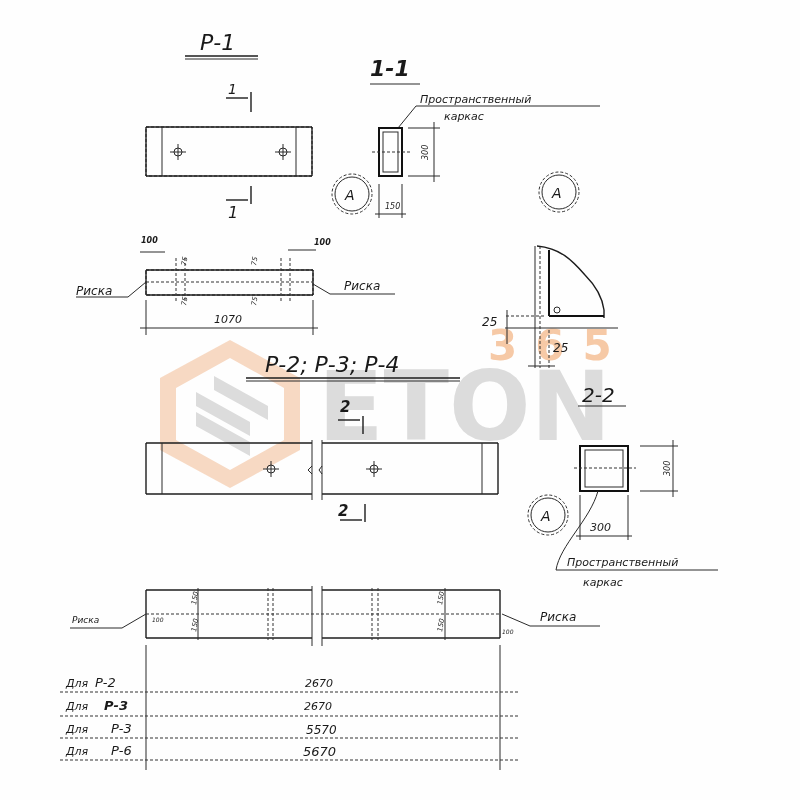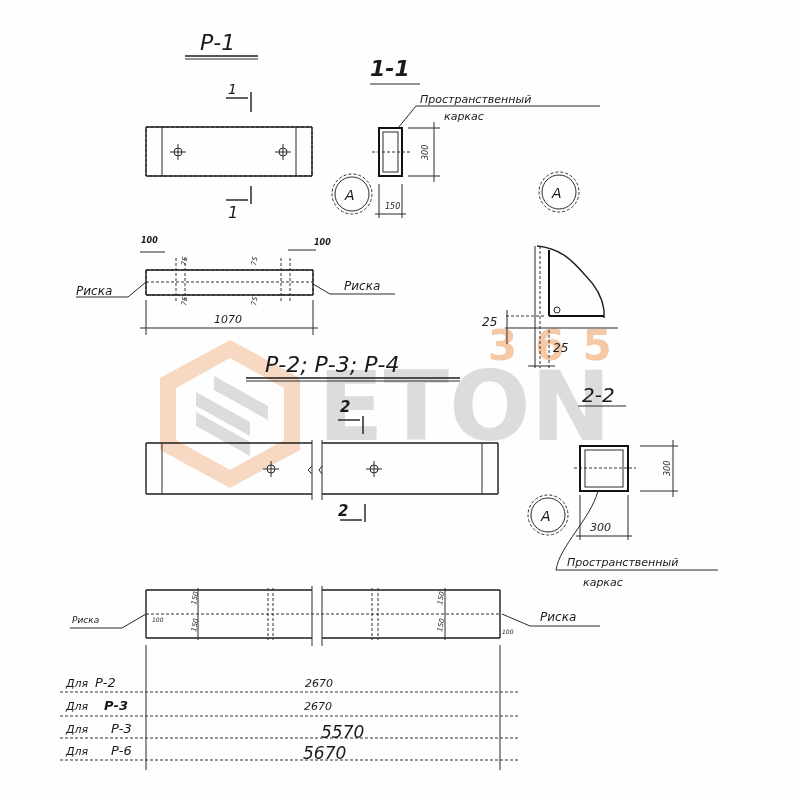--- a/index.html
+++ b/index.html
@@ -221,21 +221,21 @@
       <span class="lbl" style="left:305px;top:678px;font-size:11px;">2670</span>
     </div>
     <div>
       <span class="lbl" style="left:66px;top:701px;font-size:11px;">Для</span>
       <span class="lbl" style="left:104px;top:699px;font-size:13px;font-weight:bold;">Р-3</span>
       <span class="lbl" style="left:304px;top:701px;font-size:11px;">2670</span>
     </div>
     <div>
       <span class="lbl" style="left:66px;top:724px;font-size:11px;">Для</span>
       <span class="lbl" style="left:111px;top:722px;font-size:13px;">Р-3</span>
-      <span class="lbl" style="left:321px;top:724px;font-size:17px;">5570</span>
+      <span class="lbl" style="left:306px;top:724px;font-size:12px;">5570</span>
     </div>
     <div>
       <span class="lbl" style="left:66px;top:746px;font-size:11px;">Для</span>
       <span class="lbl" style="left:111px;top:744px;font-size:13px;">Р-6</span>
-      <span class="lbl" style="left:303px;top:745px;font-size:17px;">5670</span>
+      <span class="lbl" style="left:303px;top:745px;font-size:13px;">5670</span>
     </div>
   </div>
 </div>
 
 </body></html>

